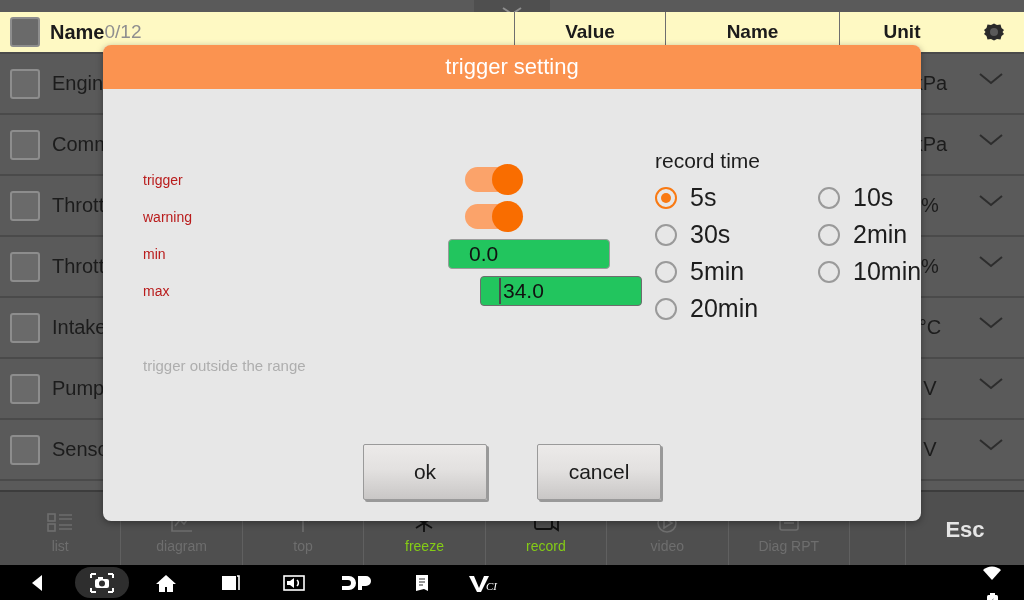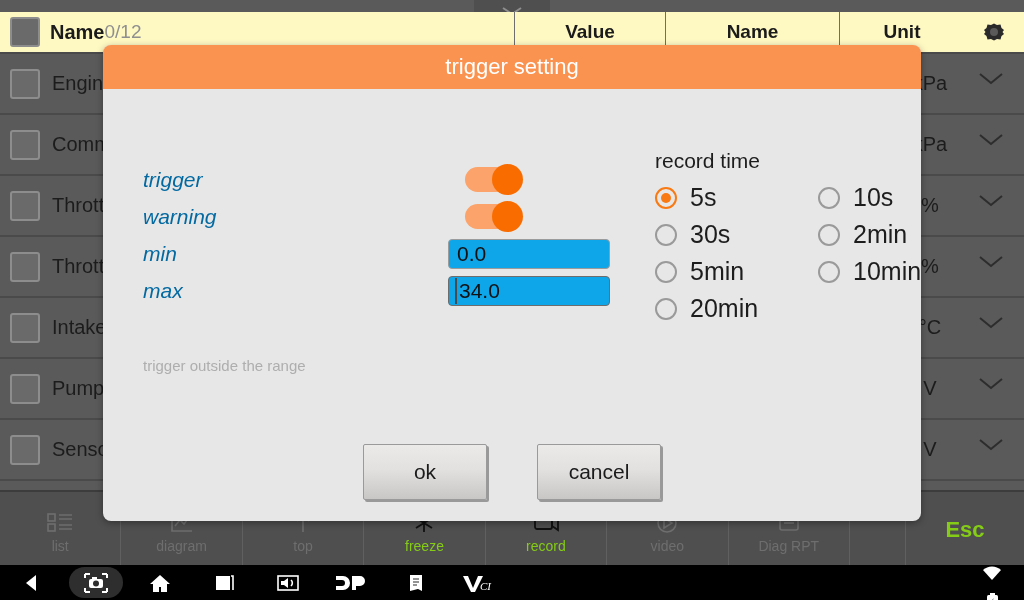--- a/index.html
+++ b/index.html
@@ -70,28 +70,28 @@
     flex:1;display:flex;flex-direction:column;align-items:center;justify-content:center;
     border-right:1px solid #606060;position:relative;
   }
   .func .ficon{height:30px;display:flex;align-items:flex-end;justify-content:center;}
   .func .flabel{font-size:14px;margin-top:3px;}
   .func.dim .flabel{color:#6e6e6e;}
   .func.dim .ficon svg *{stroke:#6e6e6e;fill:none;}
   .func.on .flabel{color:#84cc16;}
   .func.on .ficon svg *{stroke:#111;fill:none;}
   .func.esc{flex:0 0 118px;border-right:none;justify-content:center;}
-  .func.esc .flabel{font-size:22px;font-weight:bold;color:#84cc16;margin-top:0;}
+  .func.esc .flabel{font-size:22px;font-weight:bold;color:#e5e5e5;margin-top:0;}
   .func.blank{flex:0 0 55px;}
 
   
   .navbar{
     position:absolute;left:0;top:565px;width:1024px;height:35px;background:#000;
   }
-  .nav-left{position:absolute;left:0;top:0;height:35px;display:flex;align-items:center;}
+  .nav-left{position:absolute;left:0;top:0;height:35px;display:flex;align-items:center;padding-left:6px;}
   .nav-btn{
     width:64px;height:35px;display:flex;align-items:center;justify-content:center;
     position:relative;
   }
   .nav-btn.sel::before{
     content:"";position:absolute;left:5px;top:2px;width:54px;height:31px;
     background:#2e2e2e;border-radius:16px;
   }
   .nav-btn svg,.nav-btn span{position:relative;z-index:2;}
   .nav-right{
@@ -107,38 +107,38 @@
     box-shadow:0 2px 7px rgba(0,0,0,.35);
   }
   .dlg-title{
     height:44px;background:#fb9350;color:#fff;font-size:22px;
     display:flex;align-items:center;justify-content:center;
   }
   .dlg-body{position:relative;height:432px;}
 
   .col-left{position:absolute;left:40px;top:72px;width:380px;}
   .frow{height:37px;display:flex;align-items:center;position:relative;}
-  .frow .flbl{font-size:21px;color:#0369a1;width:160px;font-style:italic;}
+  .frow .flbl{font-size:14px;color:#b91c1c;width:160px;}
 
   .toggle{
     position:absolute;left:322px;width:56px;height:25px;border-radius:13px;
     background:#fba36a;
   }
   .toggle .knob{
     position:absolute;right:-2px;top:-3px;width:31px;height:31px;border-radius:50%;
     background:#f96d00;
   }
 
   .tf{
-    position:absolute;left:305px;width:162px;height:30px;background:#0ea5e9;
+    position:absolute;left:305px;width:162px;height:30px;background:#22c55e;
     border:1px solid #9b9b9b;border-radius:4px;
-    display:flex;align-items:center;padding:0 8px;box-sizing:border-box;
+    display:flex;align-items:center;padding:0 20px;box-sizing:border-box;
   }
   .tf .tfv{font-size:21px;color:#111;}
-  .tf.focused{border-color:#6d6d6d;}
+  .tf.focused{border-color:#6d6d6d;margin-left:32px;}
   .caret{
     width:2px;height:26px;background:#4a4a4a;margin-right:2px;margin-left:-2px;
   }
   .hint{
     position:absolute;left:40px;top:268px;font-size:15px;color:#aeaeae;
   }
 
   .col-right{position:absolute;left:552px;top:60px;width:330px;}
   .rt-title{font-size:21px;color:#1d1d1d;margin-bottom:12px;}
   .rgrid{display:grid;grid-template-columns:163px 163px;row-gap:12px;}

